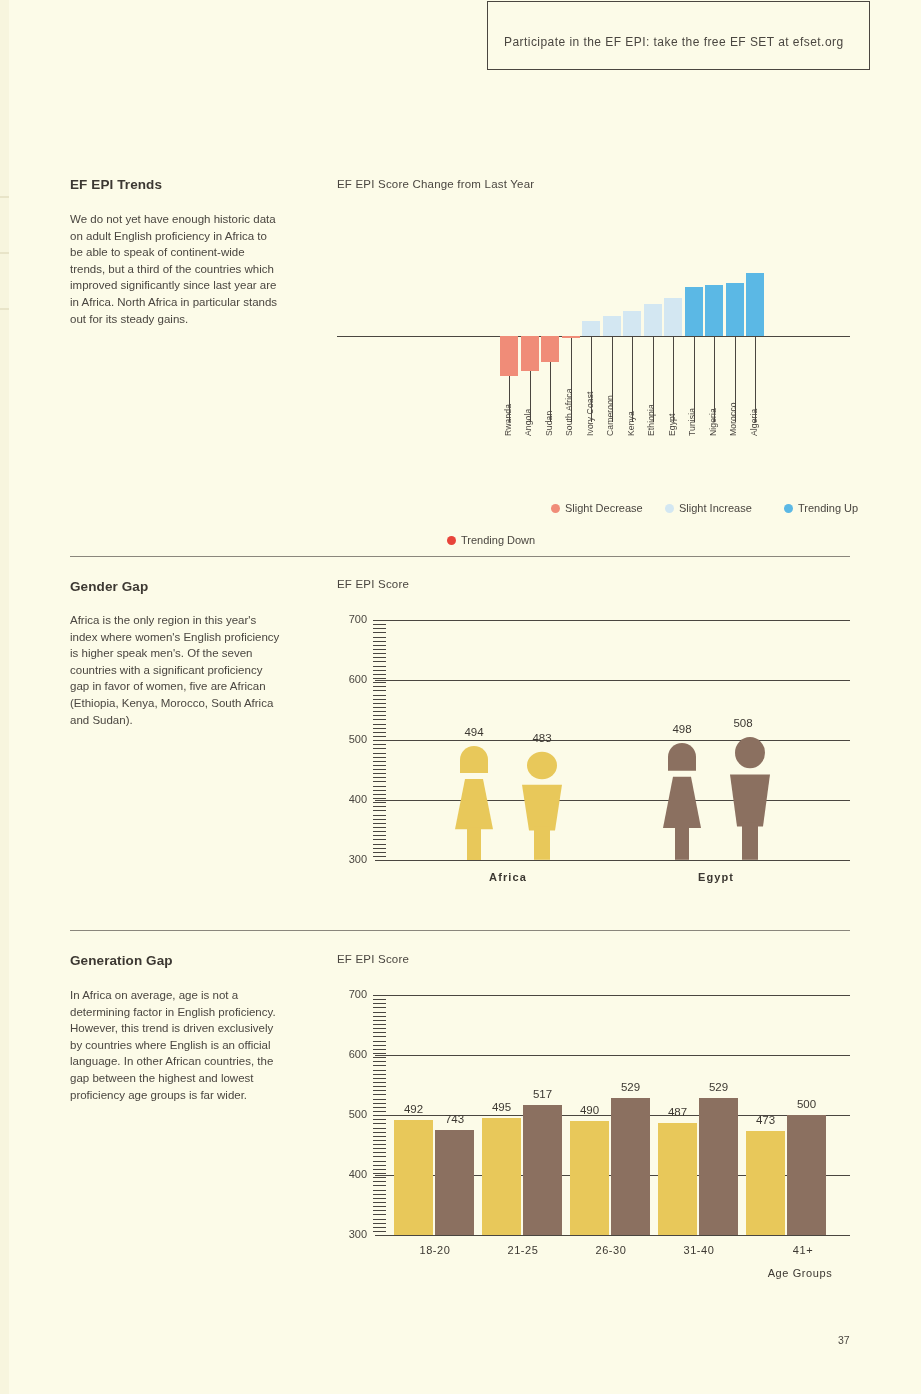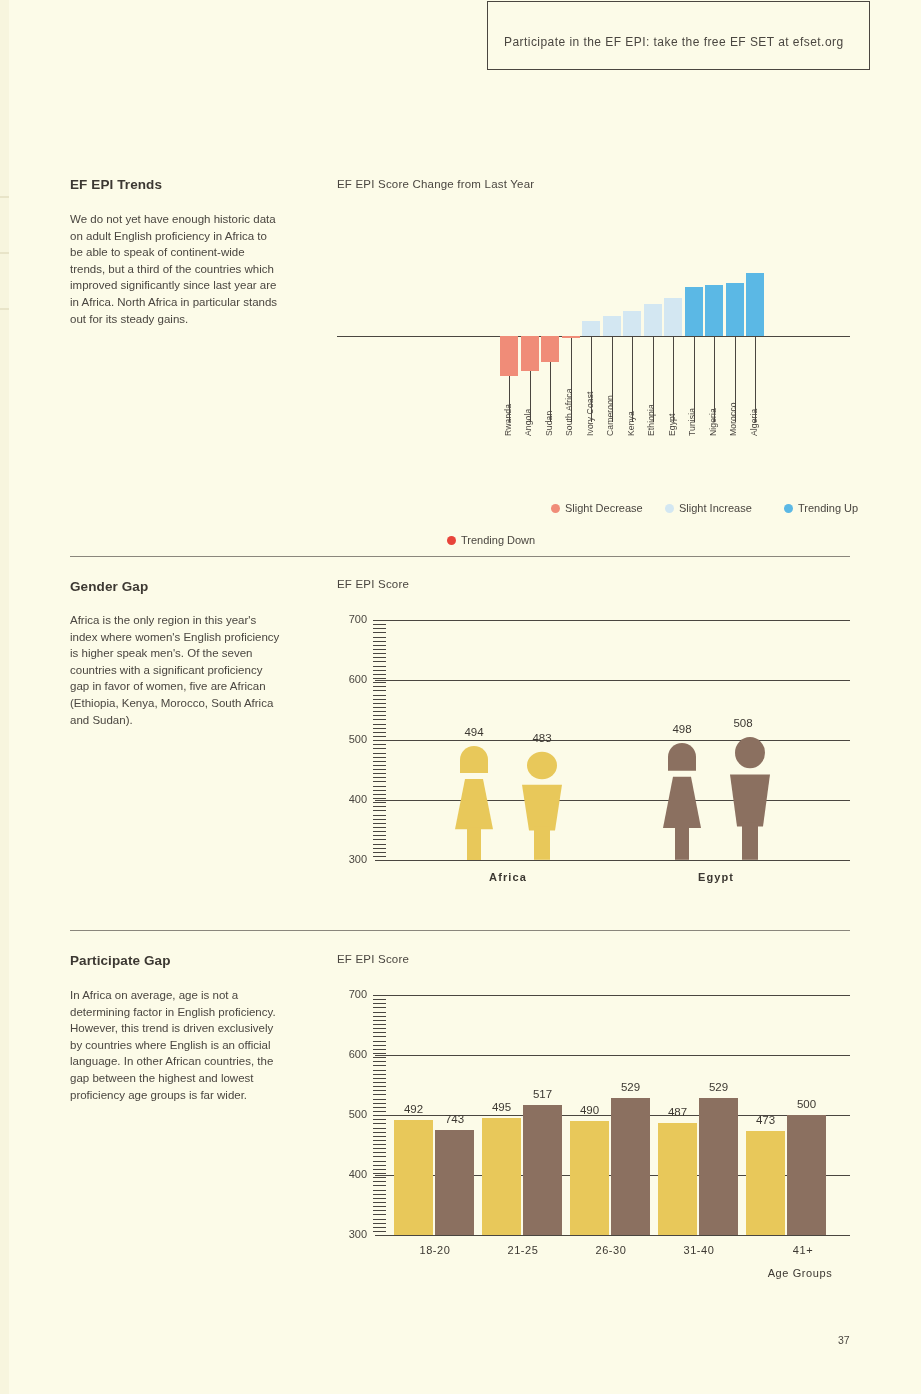--- a/index.html
+++ b/index.html
@@ -237,21 +237,21 @@
           <path d="M6 38 h40 l-7 50 h-26 z" fill="#8B7060"></path>
           <rect x="18" y="84" width="16" height="36" fill="#8B7060"></rect>
         </svg></div>
       <div class="gcat" style="left: 121px; top: 259px; width: 100px;">Africa</div>
       <div class="gcat" style="left: 329px; top: 259px; width: 100px;">Egypt</div>
     </div>
 </div>
 
 <div class="divider" style="left:70px;top:930px;width:780px"></div>
 
-<div class="sec-title" style="left:70px;top:953px">Participate Gap</div>
+<div class="sec-title" style="left:70px;top:953px">Generation Gap</div>
 <div class="sec-body" style="left:70px;top:987px">In Africa on average, age is not a determining factor in English proficiency. However, this trend is driven exclusively by countries where English is an official language. In other African countries, the gap between the highest and lowest proficiency age groups is far wider.</div>
 <div class="chart-label" style="left:337px;top:953px">EF EPI Score</div>
 
 <div class="axis-wrap" id="generation-chart" style="left:337px;top:987px;width:513px;height:285px">
   <div id="gen-axis">
       <div class="gridline" style="left: 38px; top: 248px; width: 475px;"></div>
       <div class="ytick-label" style="left: 2px; top: 241px;">300</div>
       <div class="gridline" style="left: 38px; top: 188px; width: 475px;"></div>
       <div class="ytick-label" style="left: 2px; top: 181px;">400</div>
       <div class="gridline" style="left: 38px; top: 128px; width: 475px;"></div>

